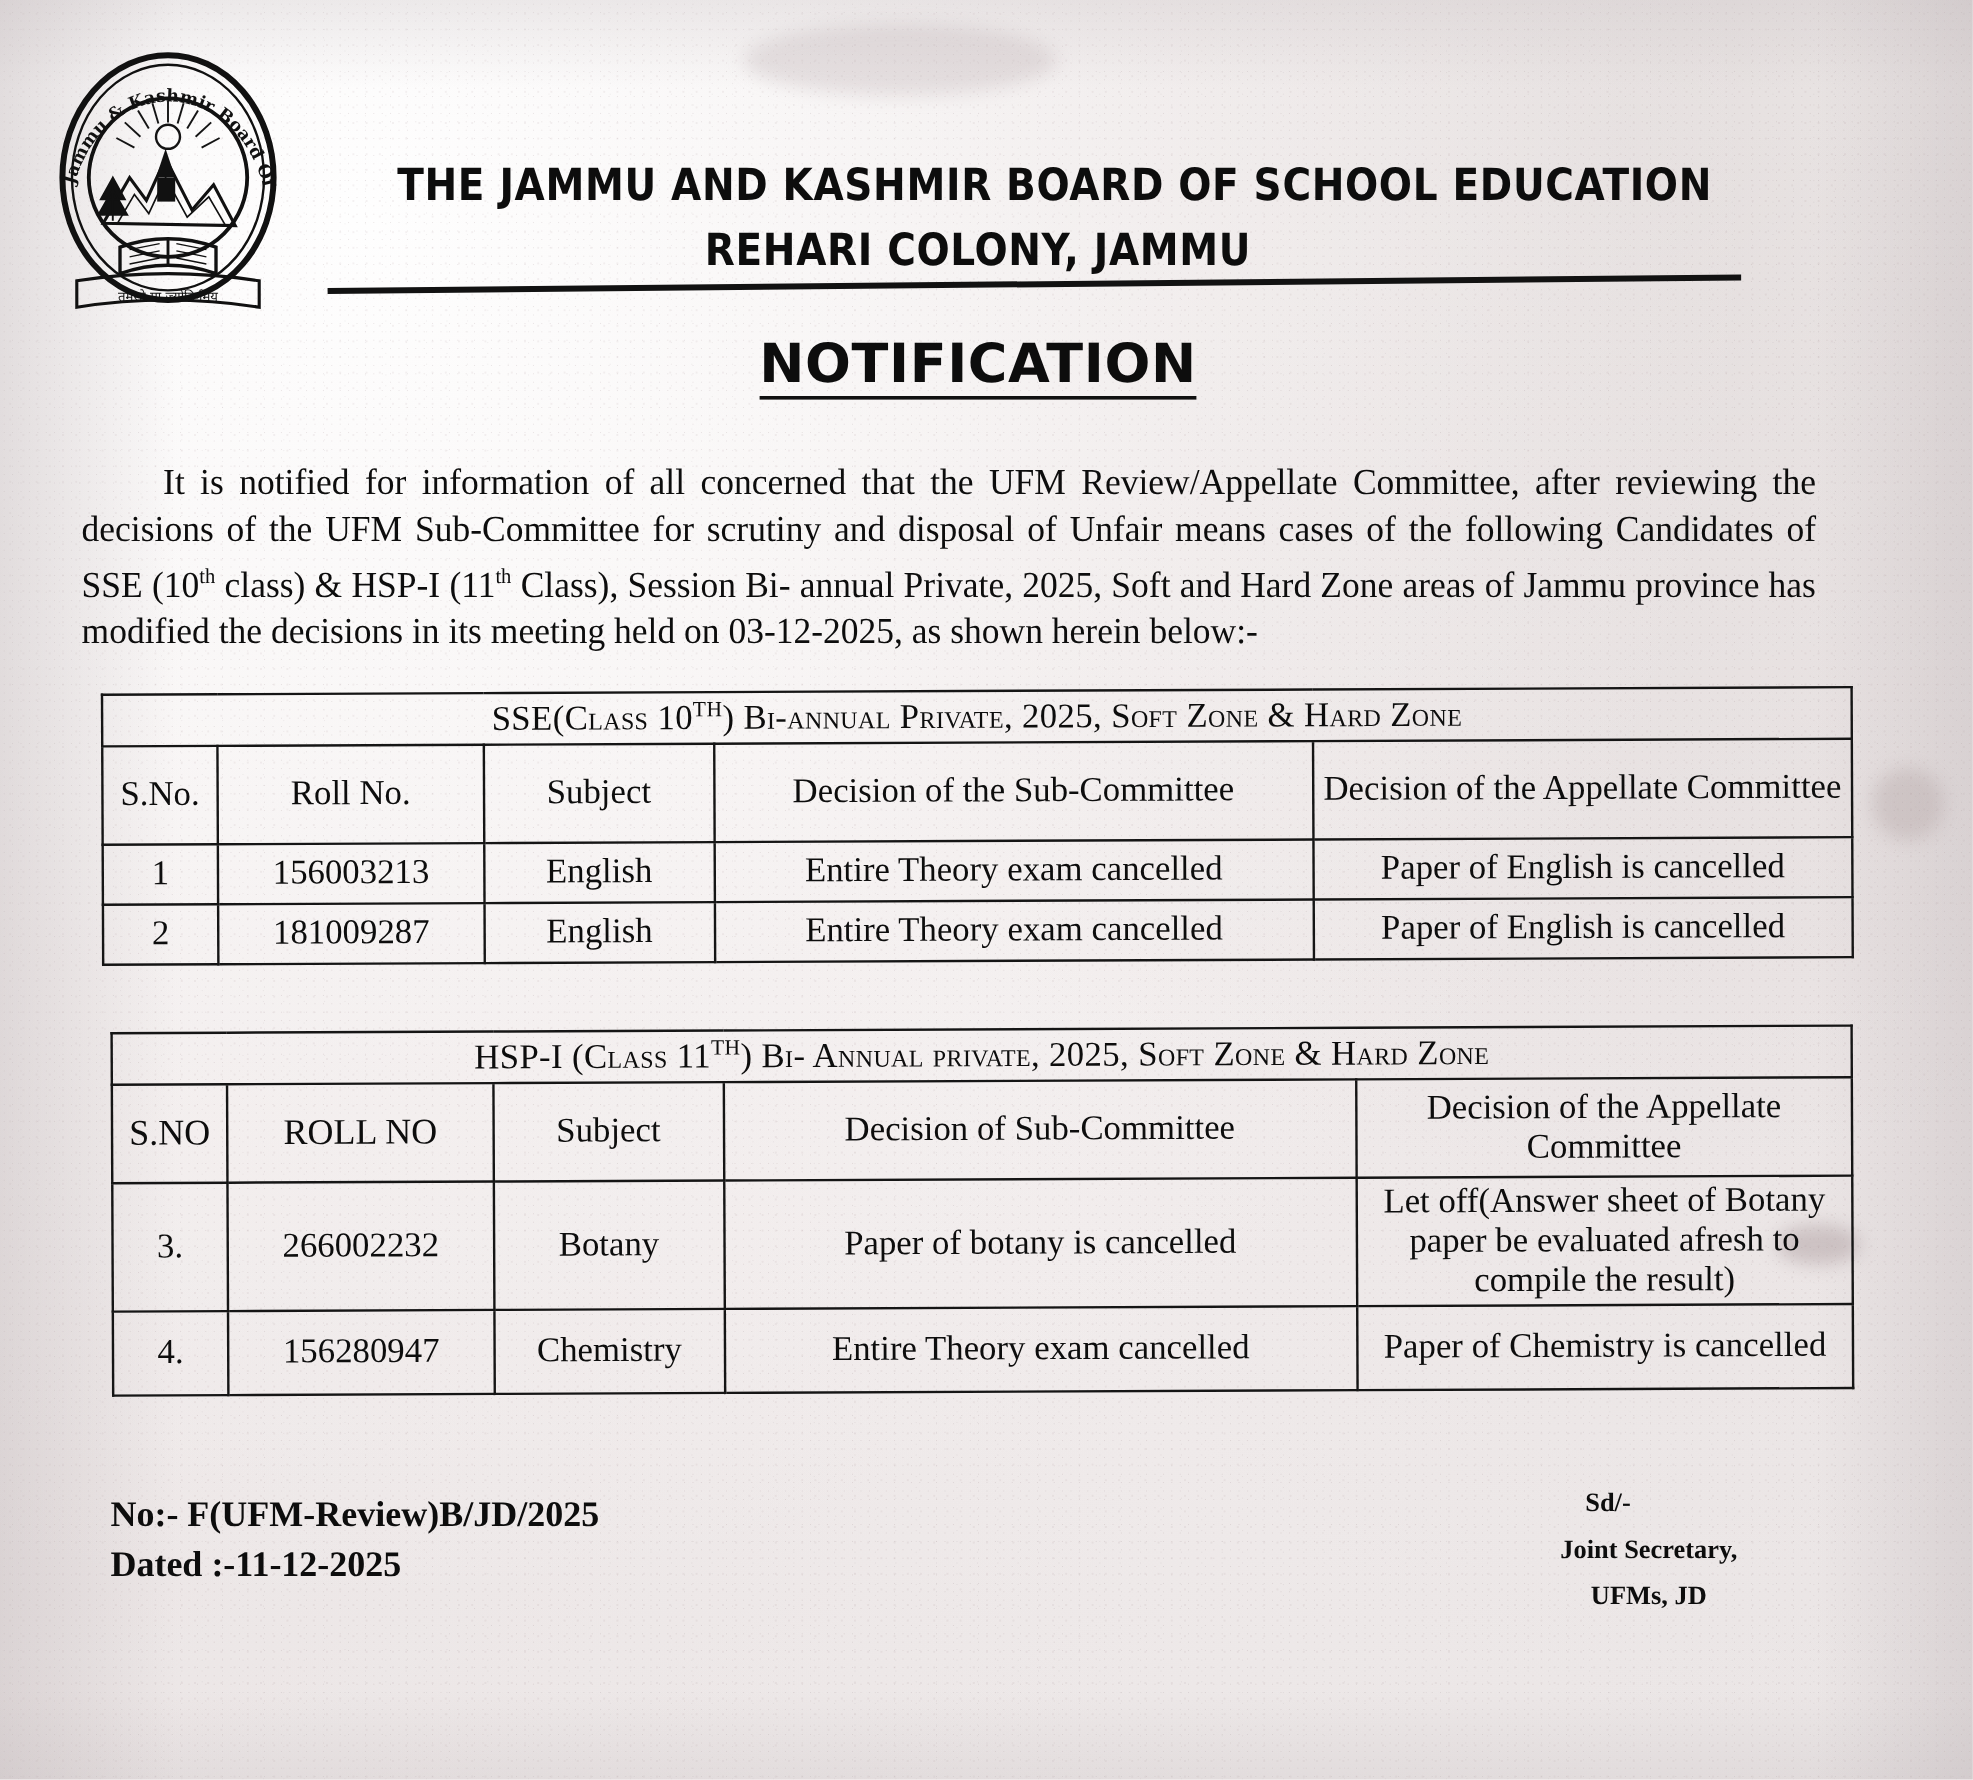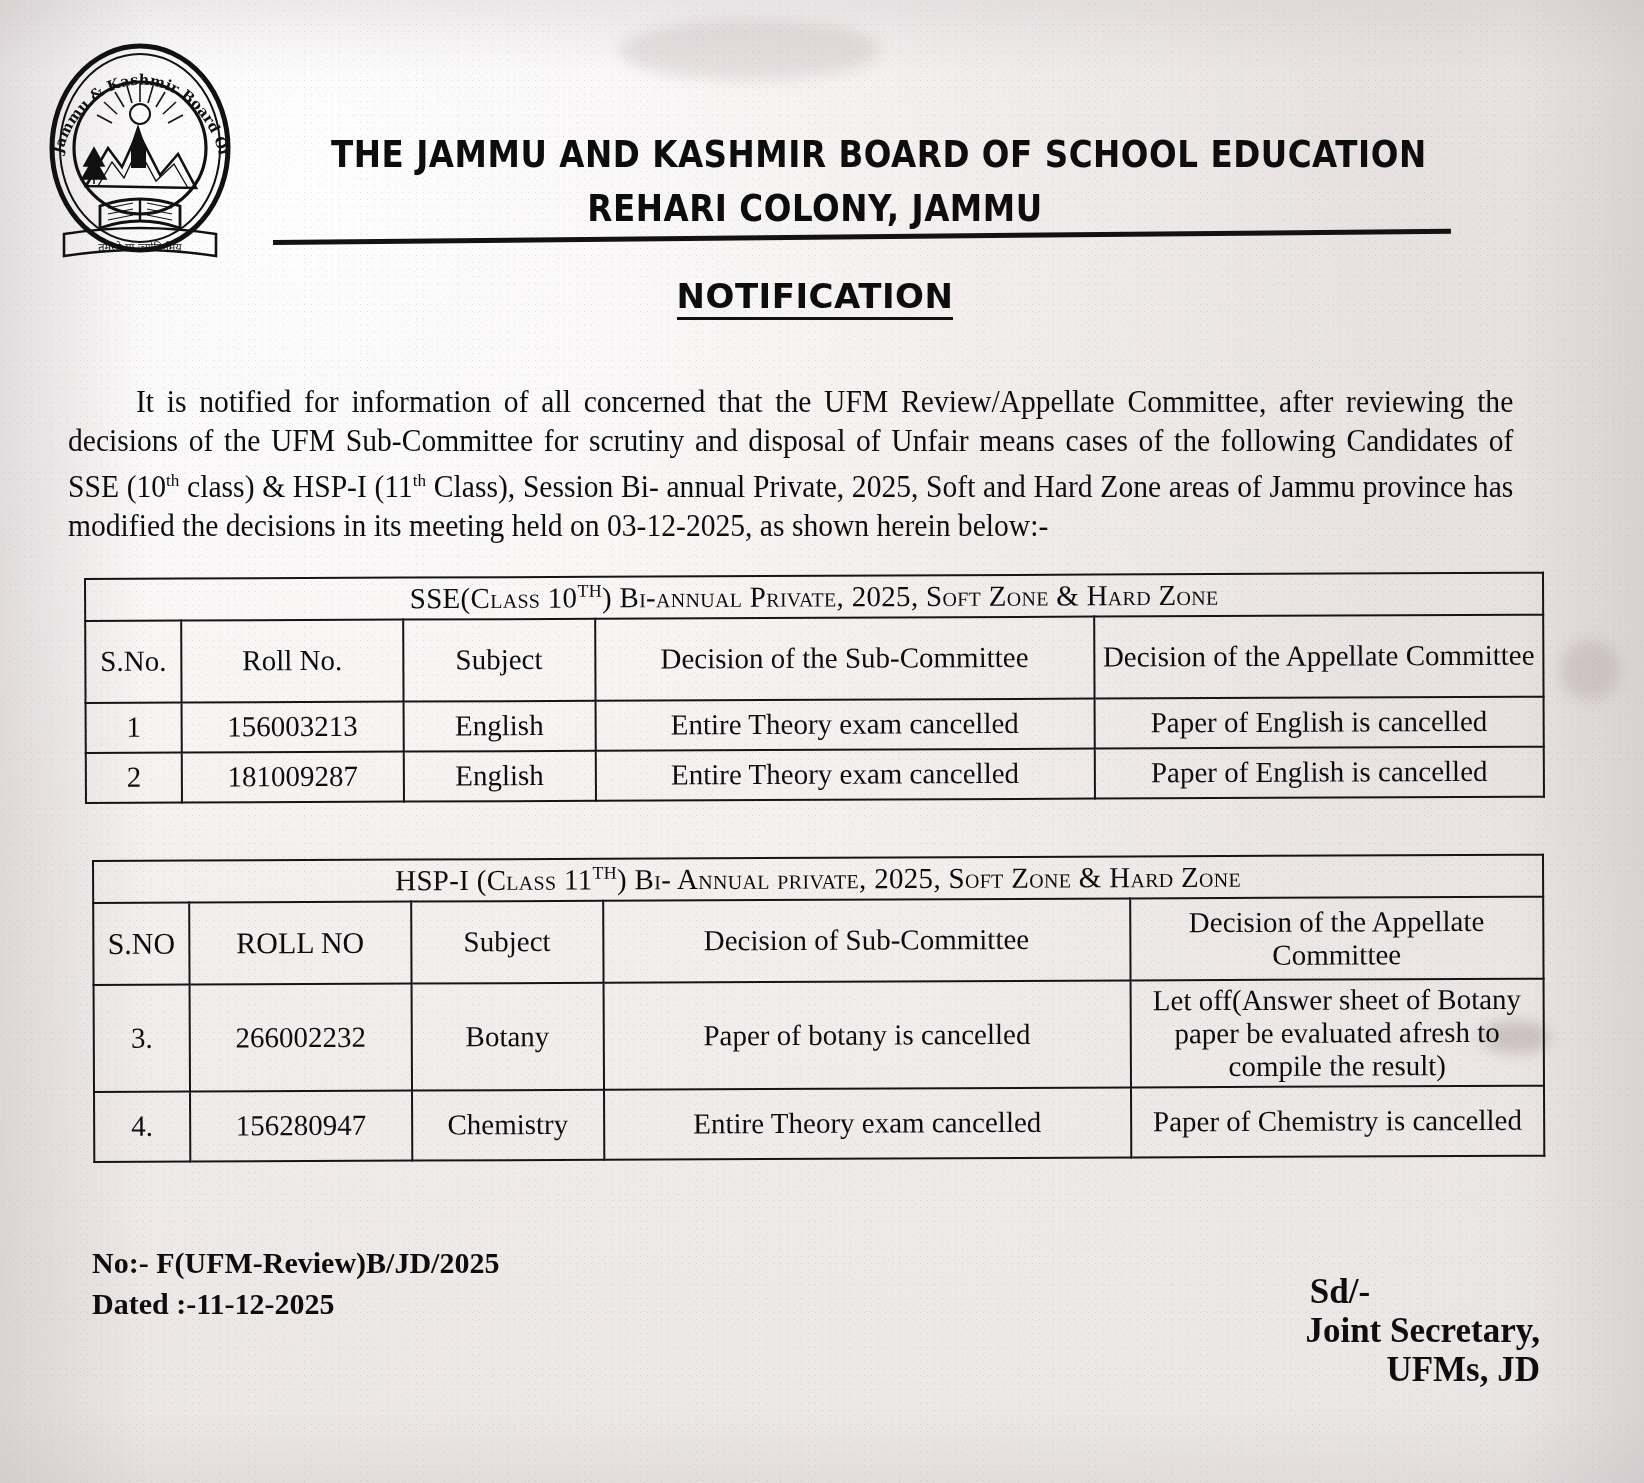--- a/index.html
+++ b/index.html
@@ -105,21 +105,21 @@
     transform-origin: left center;
   }
   .notif-title {
     position: absolute;
     left: 265px;
     top: 276px;
     width: 1100px;
     text-align: center;
     font-family: "DejaVu Sans", sans-serif;
     font-weight: 700;
-    font-size: 34px;
+    font-size: 45px;
     letter-spacing: .5px;
   }
   .notif-title span {
     border-bottom: 3px solid #111;
     padding-bottom: 1px;
   }
 
   
   .para {
     position: absolute;
@@ -198,26 +198,25 @@
     font-size: 30px;
     line-height: 41px;
   }
   .footer-right {
     position: absolute;
     left: 1140px;
     top: 1232px;
     width: 400px;
     font-family: "Liberation Serif", serif;
     font-weight: 700;
-    font-size: 35px;
+    font-size: 22px;
     line-height: 39px;
-    margin-top: 40px;
   }
   .sd { text-align: center; }
-  .sig-line { text-align: right; padding-left: 68px; }
+  .sig-line { text-align: center; padding-left: 68px; }
 
   
   .smudge {
     position:absolute;
     border-radius:50%;
     filter: blur(7px);
     pointer-events:none;
   }
 </style>
 </head>

